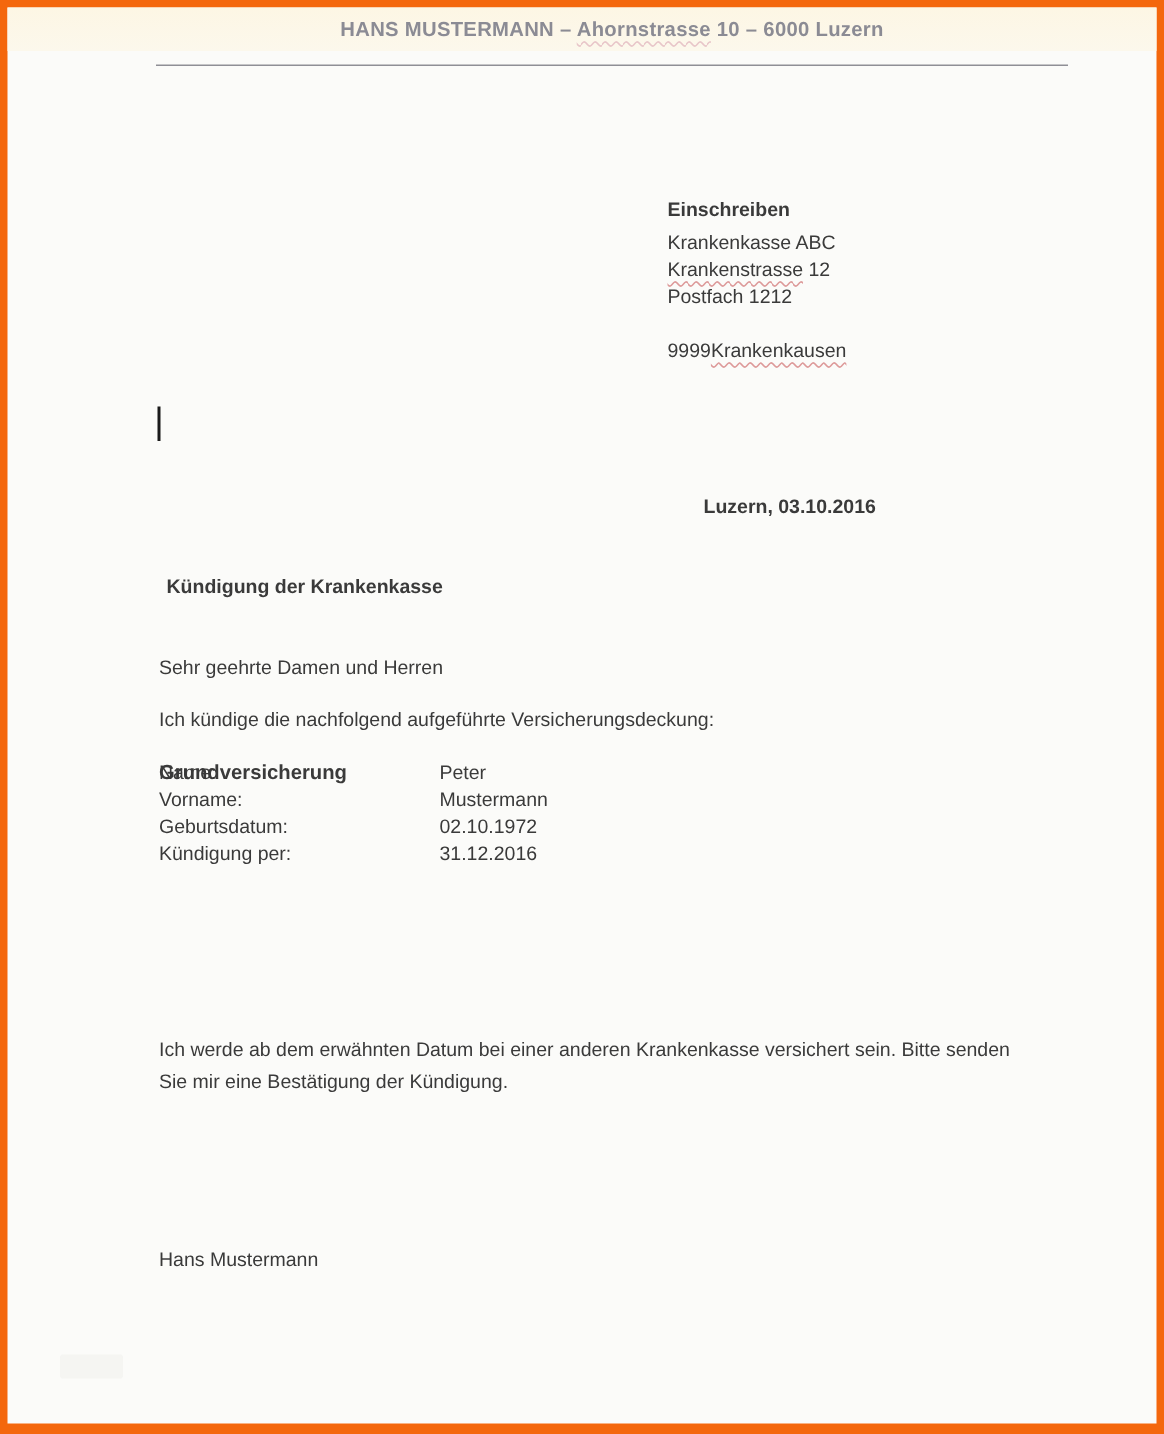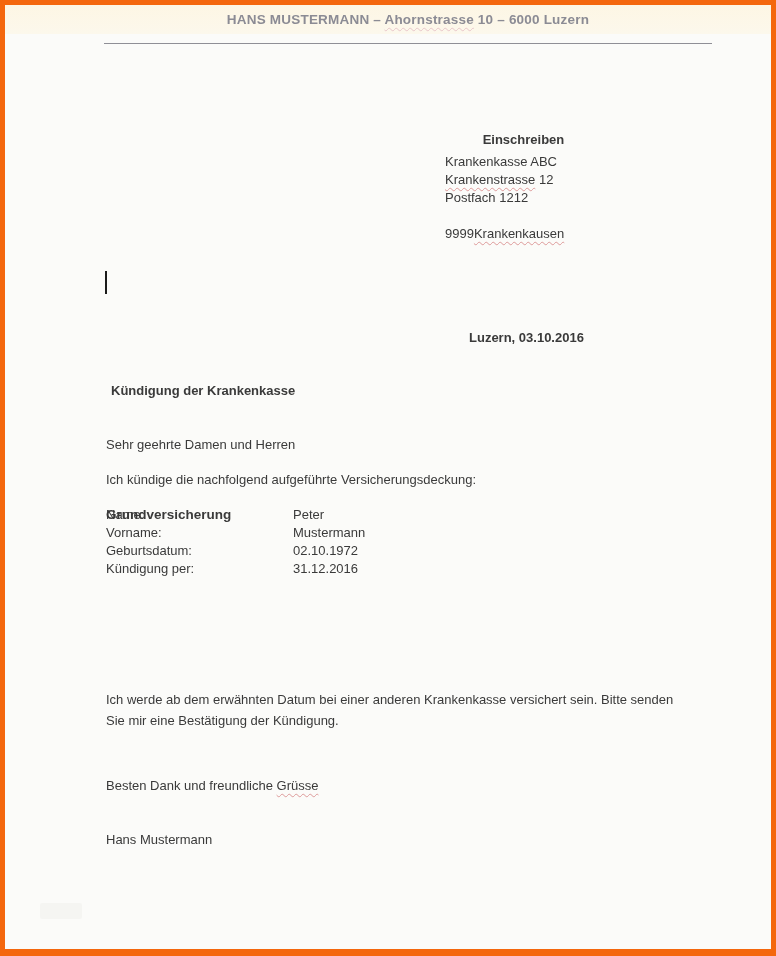--- a/index.html
+++ b/index.html
@@ -24,21 +24,21 @@
     position:absolute;left:99px;top:7px;width:608px;
     text-align:center;
     font-size:13.5px;font-weight:bold;letter-spacing:.2px;
     color:#8b8b94;
     border-bottom:1px solid #8f8f96;
     padding-bottom:16px;
     white-space:nowrap;
   }
   .abs{position:absolute;}
   .body-text{font-size:13px;color:#3a3a3a;}
-  .bold{font-weight:bold;text-align:right;}
+  .bold{font-weight:bold;}
   .addr-line{font-size:13px;line-height:18px;}
   .sq{
     text-decoration:underline;
     text-decoration-style:wavy;
     text-decoration-color:#dd9a9a;
     text-decoration-thickness:1px;
     text-underline-offset:2.5px;
   }
   .sq-faint{
     text-decoration:underline;
@@ -114,20 +114,19 @@
       <div class="policy-row">
         <span class="policy-label">Kündigung per:</span>
           <span>31.12.2016</span>
       </div>
     </div>
 
 
     <div class="abs para" style="left:101px;top:684px;">Ich werde ab dem erwähnten Datum bei einer anderen Krankenkasse versichert sein. Bitte senden
 Sie mir eine Bestätigung der Kündigung.</div>
 
-    <div class="abs body-text" style="left:101px;top:773px;"><span>Besten Dank und freundliche </span><span class="sq">Grüsse</span></div>
 
     <div class="abs body-text" style="left:101px;top:827px;">Hans Mustermann</div>
 
     <div class="watermark"></div>
 
   </div>
 </div>
 
 </body></html>

